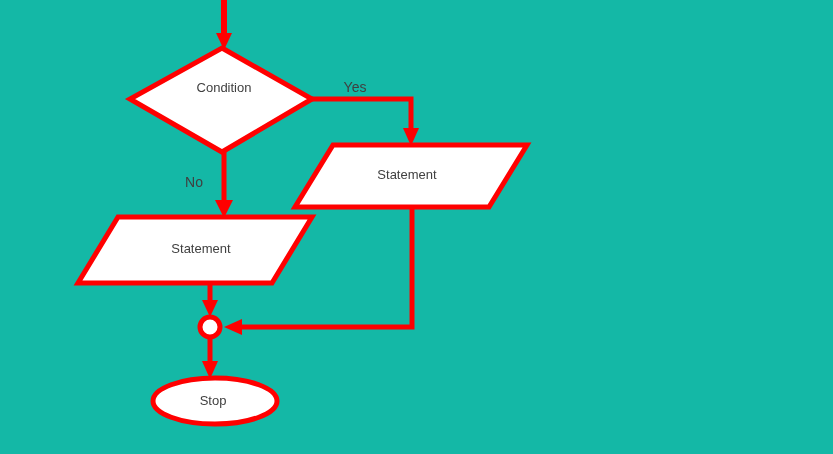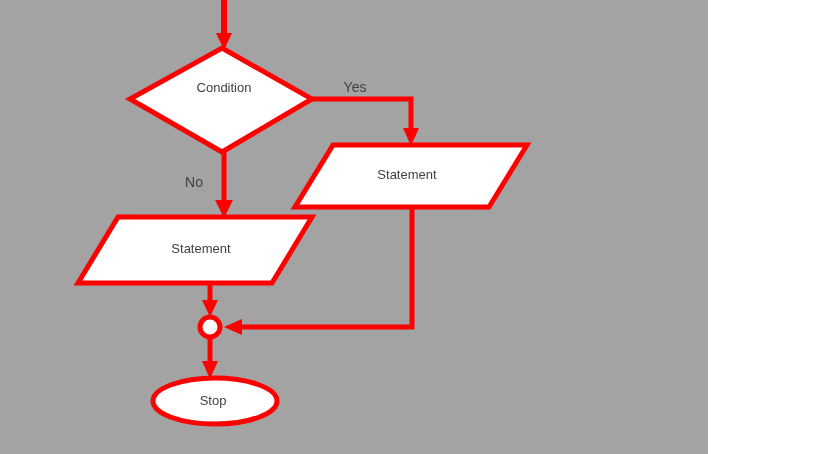--- a/index.html
+++ b/index.html
@@ -8,23 +8,23 @@
     background: #ffffff;
   }
   body {
     width: 833px;
     height: 454px;
     font-family: "Liberation Sans", sans-serif;
     overflow: hidden;
   }
   #flowchart-canvas {
     position: relative;
-    width: 708px;
+    width: 833px;
     height: 454px;
-    background: #a3a3a3;
+    background: #14b8a6;
   }
   #flowchart-svg {
     position: absolute;
     top: 0;
     left: 0;
     width: 833px;
     height: 454px;
     display: block;
   }
   .shape-outline {

